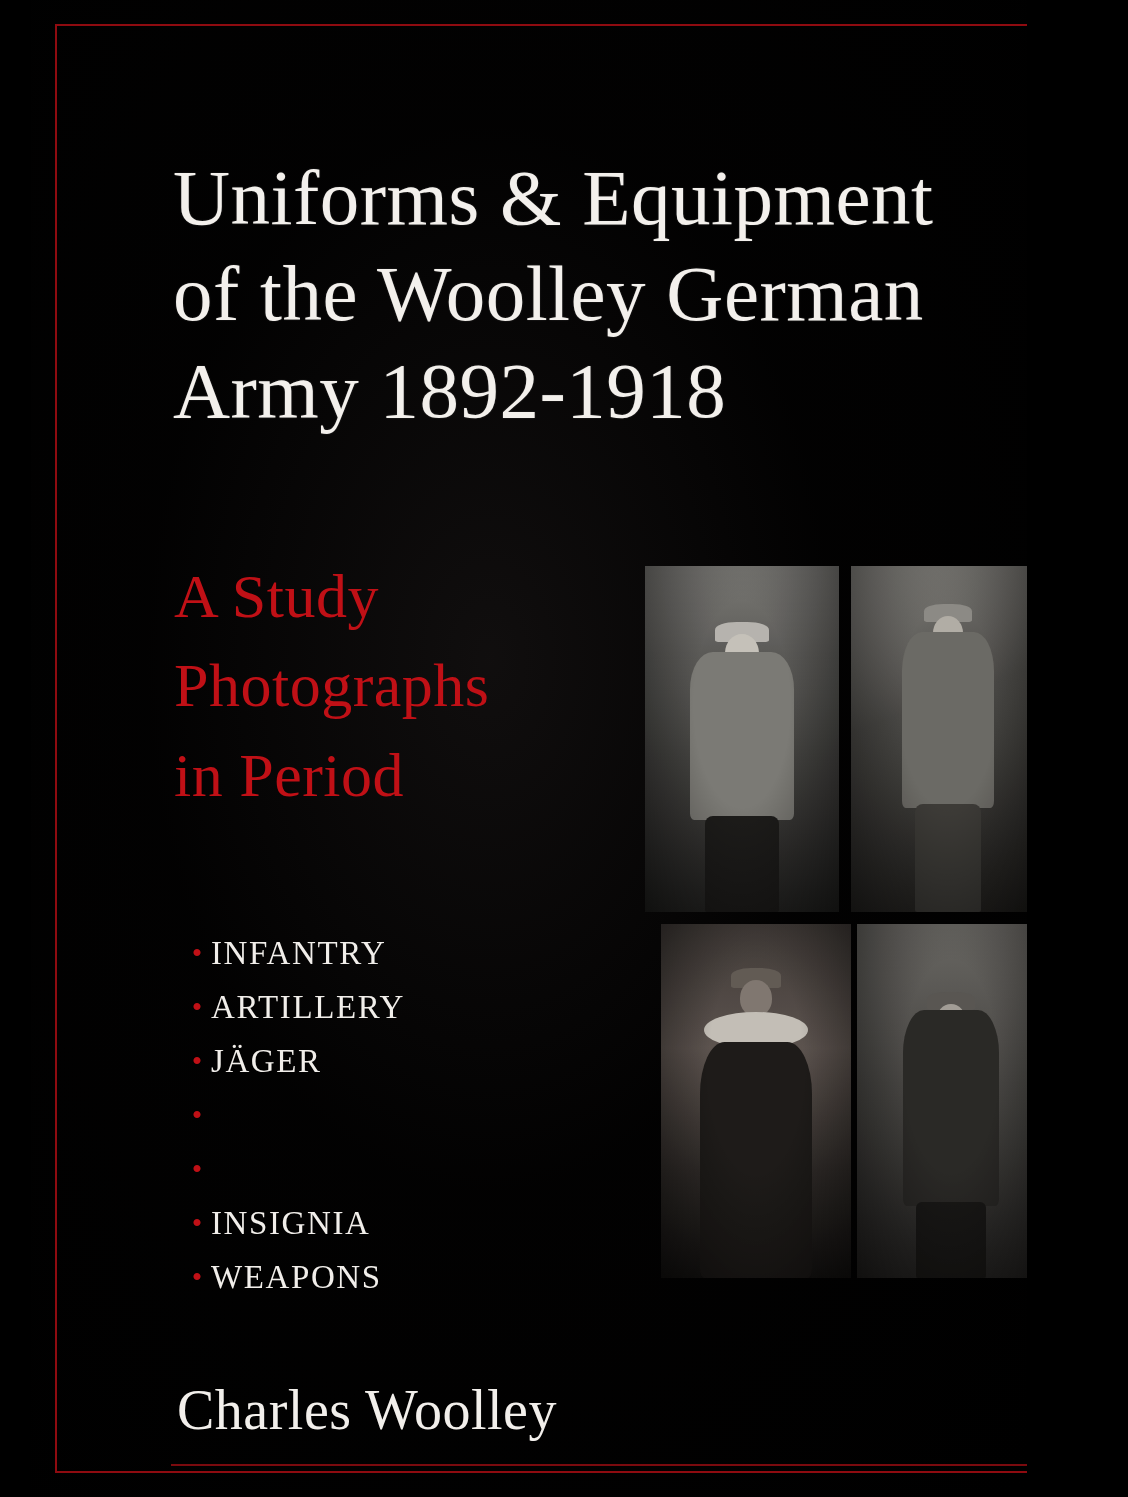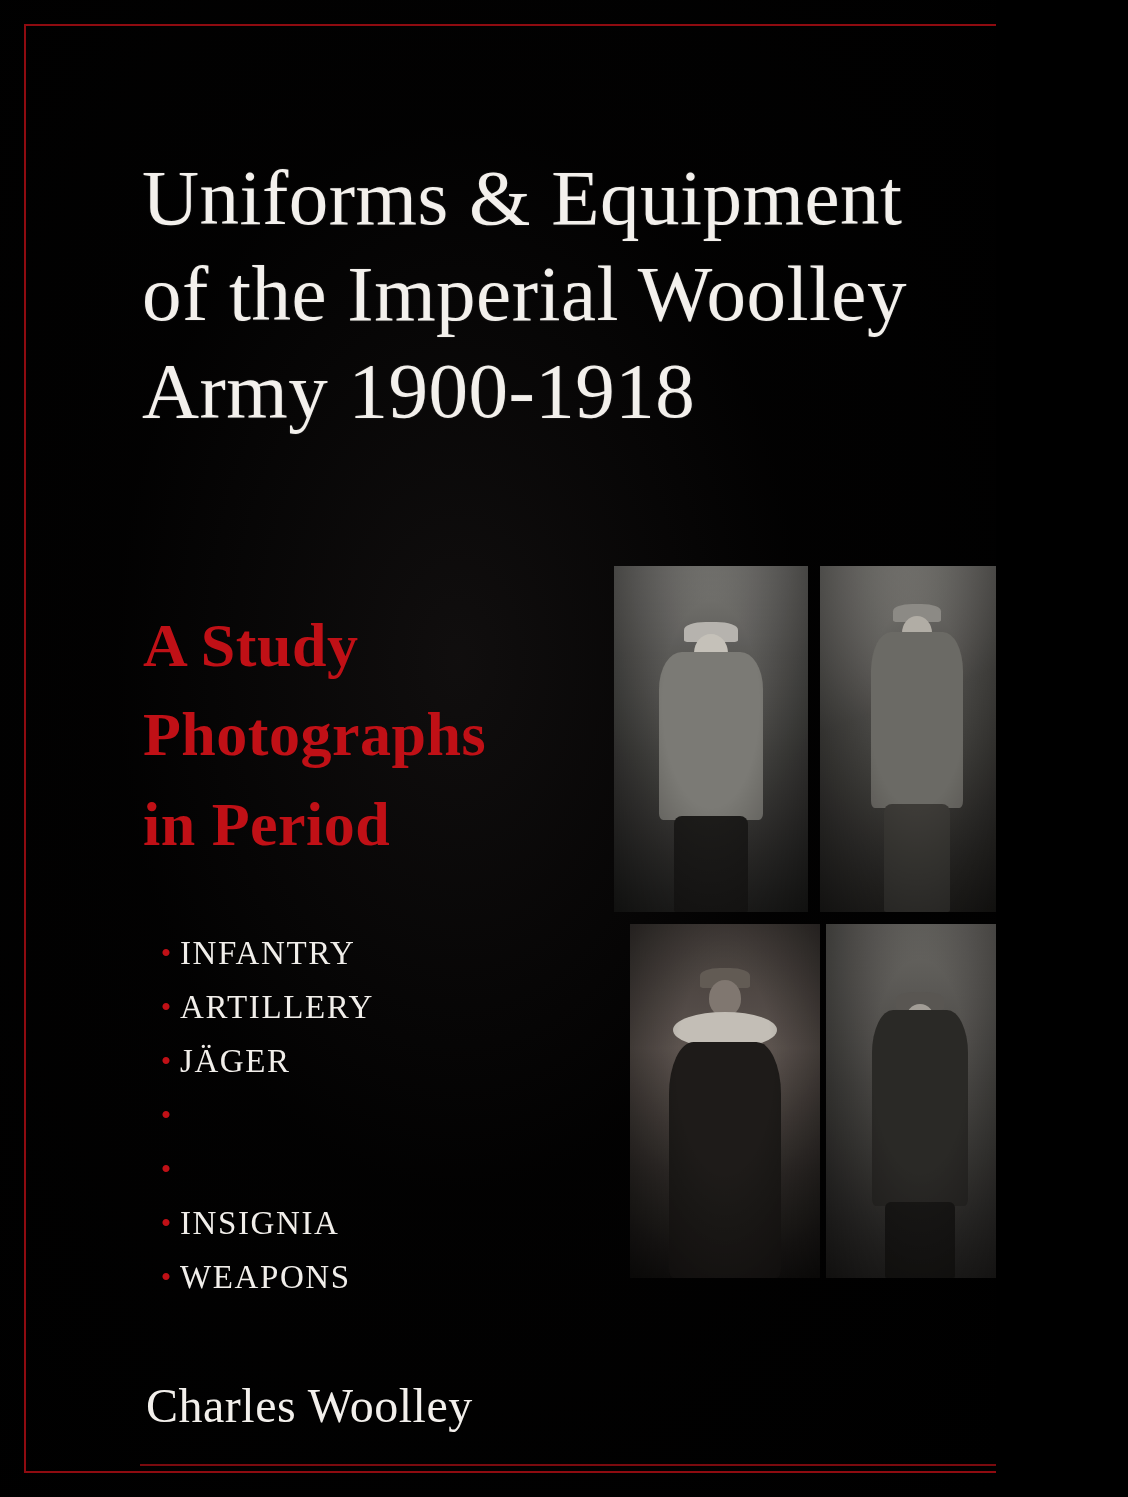--- a/index.html
+++ b/index.html
@@ -12,20 +12,21 @@
     height: 1497px;
     overflow: hidden;
     font-family: "Liberation Serif", serif;
   }
   #cover {
     position: relative;
     width: 996px;
     height: 1497px;
     background: #000000;
     overflow: hidden;
+    margin-left: 31px;
   }
   
   #cover::before {
     content: "";
     position: absolute;
     inset: 0;
     background:
       radial-gradient(ellipse at 46% 44%, rgba(30,26,26,0.55) 0%, rgba(8,6,6,0.25) 45%, rgba(0,0,0,0.85) 100%);
     pointer-events: none;
     z-index: 0;
@@ -70,23 +71,22 @@
     line-height: 1.22;
     letter-spacing: 0.5px;
     white-space: nowrap;
     text-shadow: 0 0 2px rgba(255,255,255,0.18);
   }
 
   
   .subtitle-block {
     position: absolute;
     left: 143px;
-    top: 601px;
+    top: 552px;
     width: 460px;
-    font-weight: bold;
   }
   .subtitle-line {
     color: #c01016;
     font-family: "Liberation Serif", serif;
     font-size: 62px;
     line-height: 1.44;
     letter-spacing: 0.5px;
     white-space: nowrap;
   }
 
@@ -123,21 +123,21 @@
     text-align: right;
   }
 
   
   .author {
     position: absolute;
     left: 146px;
     top: 1378px;
     color: #f2efeb;
     font-family: "Liberation Serif", serif;
-    font-size: 48px;
+    font-size: 56px;
     letter-spacing: 0.5px;
     white-space: nowrap;
   }
 
   
   .photo-grid {
     position: absolute;
     left: 614px;
     top: 566px;
     width: 400px;
@@ -251,22 +251,22 @@
 
 <div id="cover">
 
   <div class="border-frame"></div>
   <div class="inner-rule"></div>
 
   <div class="content">
 
     <div class="title-block">
       <div class="title-line">Uniforms &amp; Equipment</div>
-      <div class="title-line">of the Imperial Woolley</div>
-      <div class="title-line">Army 1900-1918</div>
+      <div class="title-line">of the Woolley German</div>
+      <div class="title-line">Army 1892-1918</div>
     </div>
 
     <div class="subtitle-block">
       <div class="subtitle-line">A Study</div>
       <div class="subtitle-line">Photographs</div>
       <div class="subtitle-line">in Period</div>
     </div>
 
     <ul class="bullet-list">
       <li class="bullet-item">

